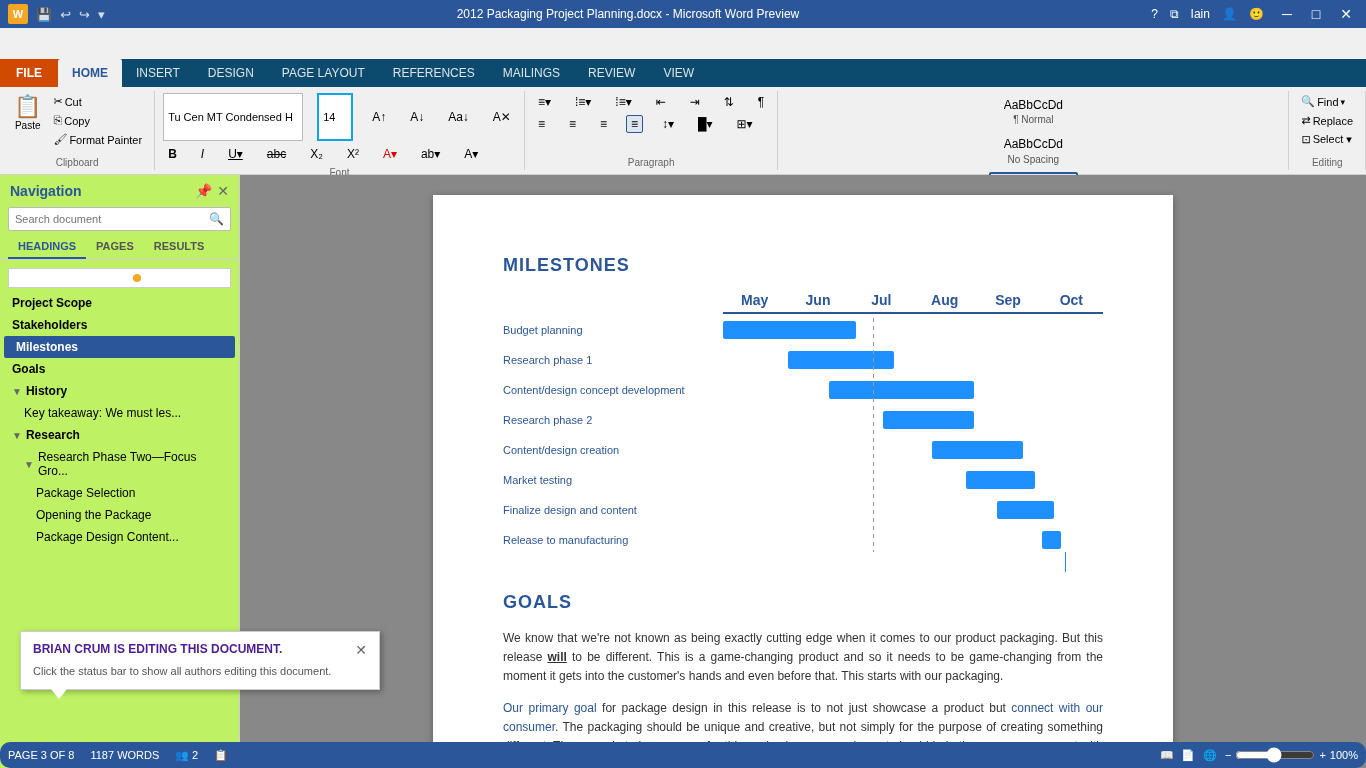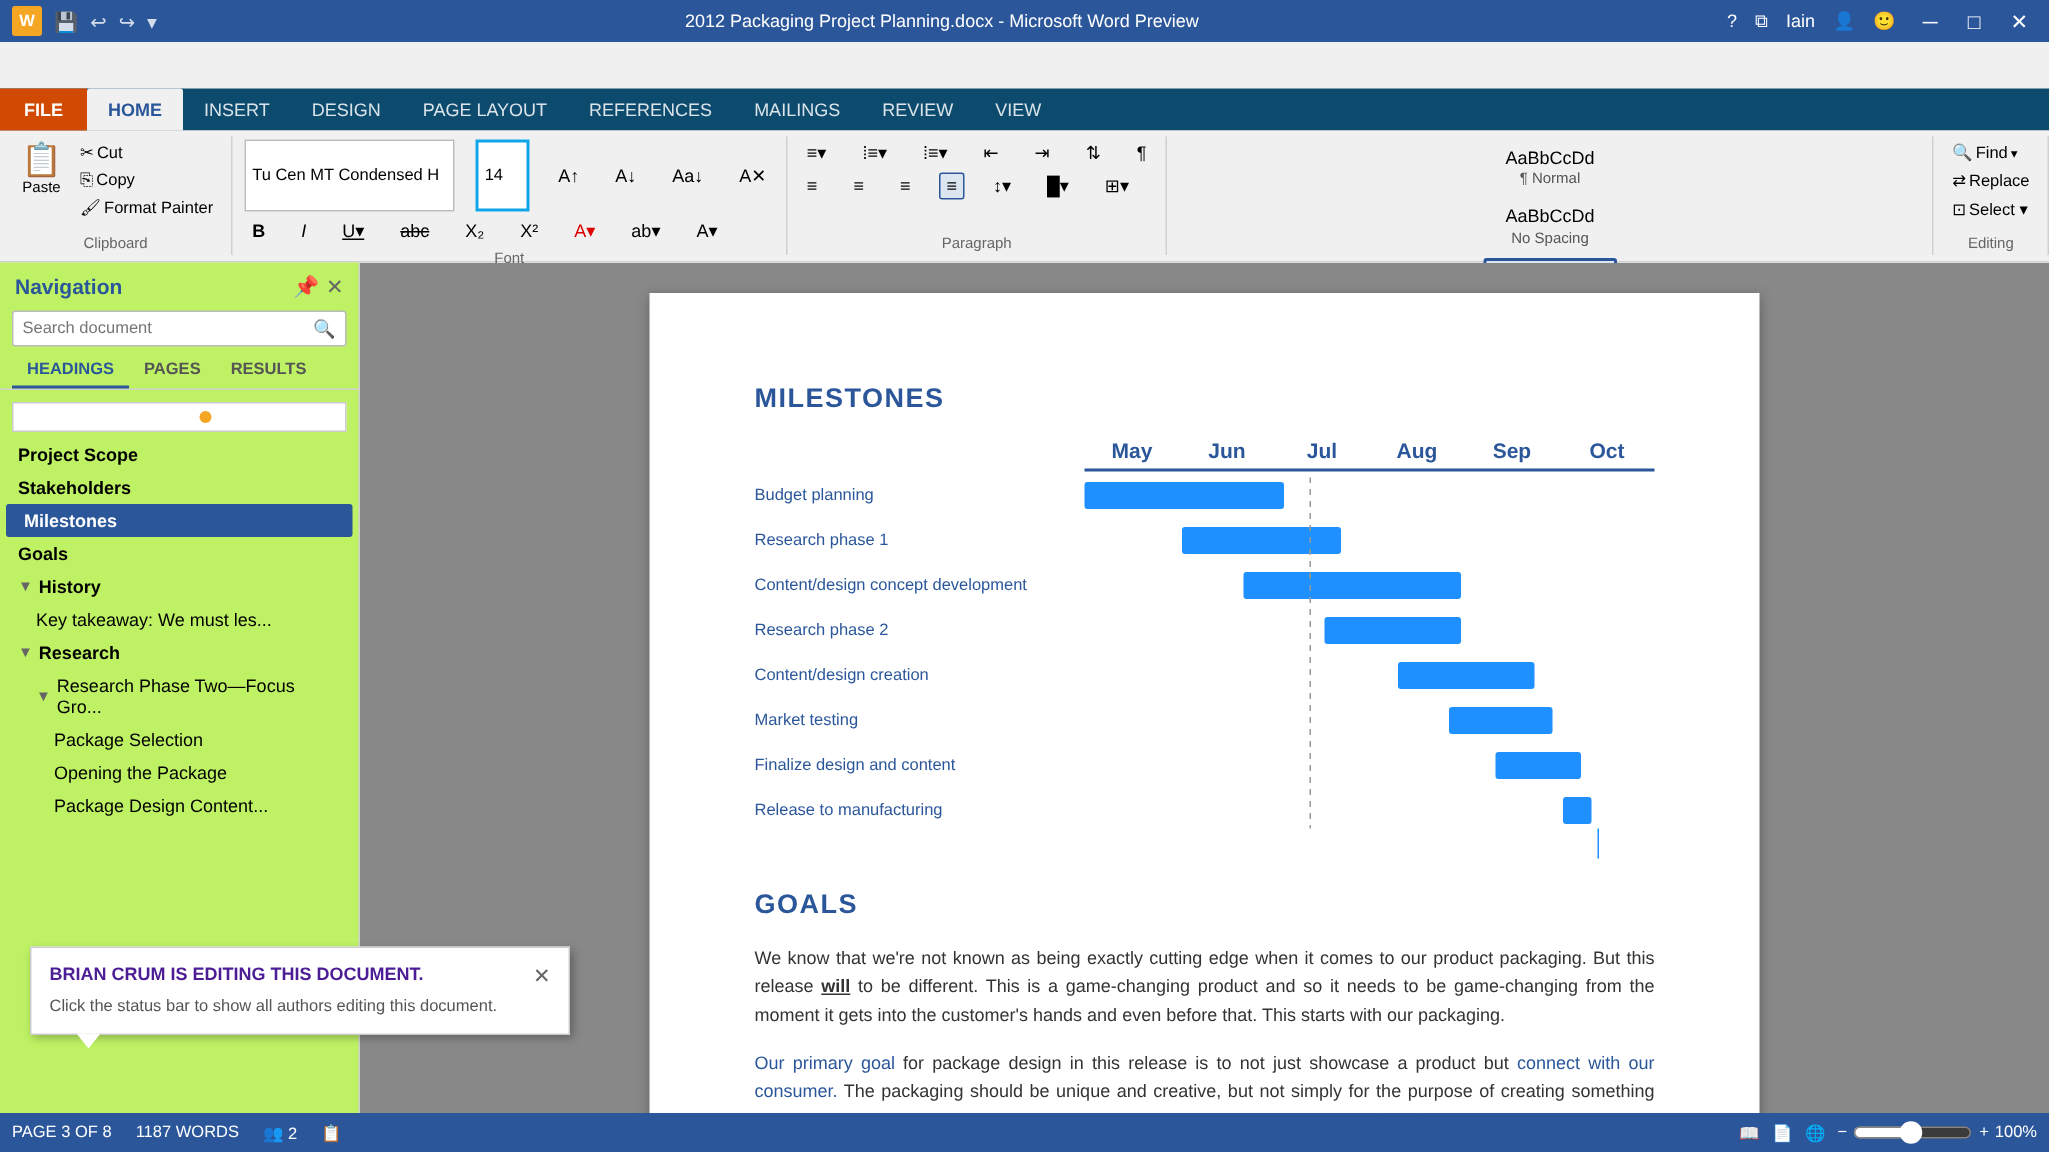--- a/index.html
+++ b/index.html
@@ -305,20 +305,21 @@
       height: 26px;
       display: flex;
       align-items: center;
       justify-content: space-between;
       padding: 0 8px;
       font-size: 11px;
       position: fixed;
       bottom: 0;
       left: 0;
       right: 0;
+      border-radius: 10px;
     }
     .status-left { display: flex; gap: 16px; align-items: center; }
     .status-right { display: flex; gap: 8px; align-items: center; }
     .zoom-control { display: flex; align-items: center; gap: 4px; }
     .zoom-slider { width: 80px; accent-color: white; }
 
     
     .author-popup {
       position: absolute;
       bottom: 26px;

